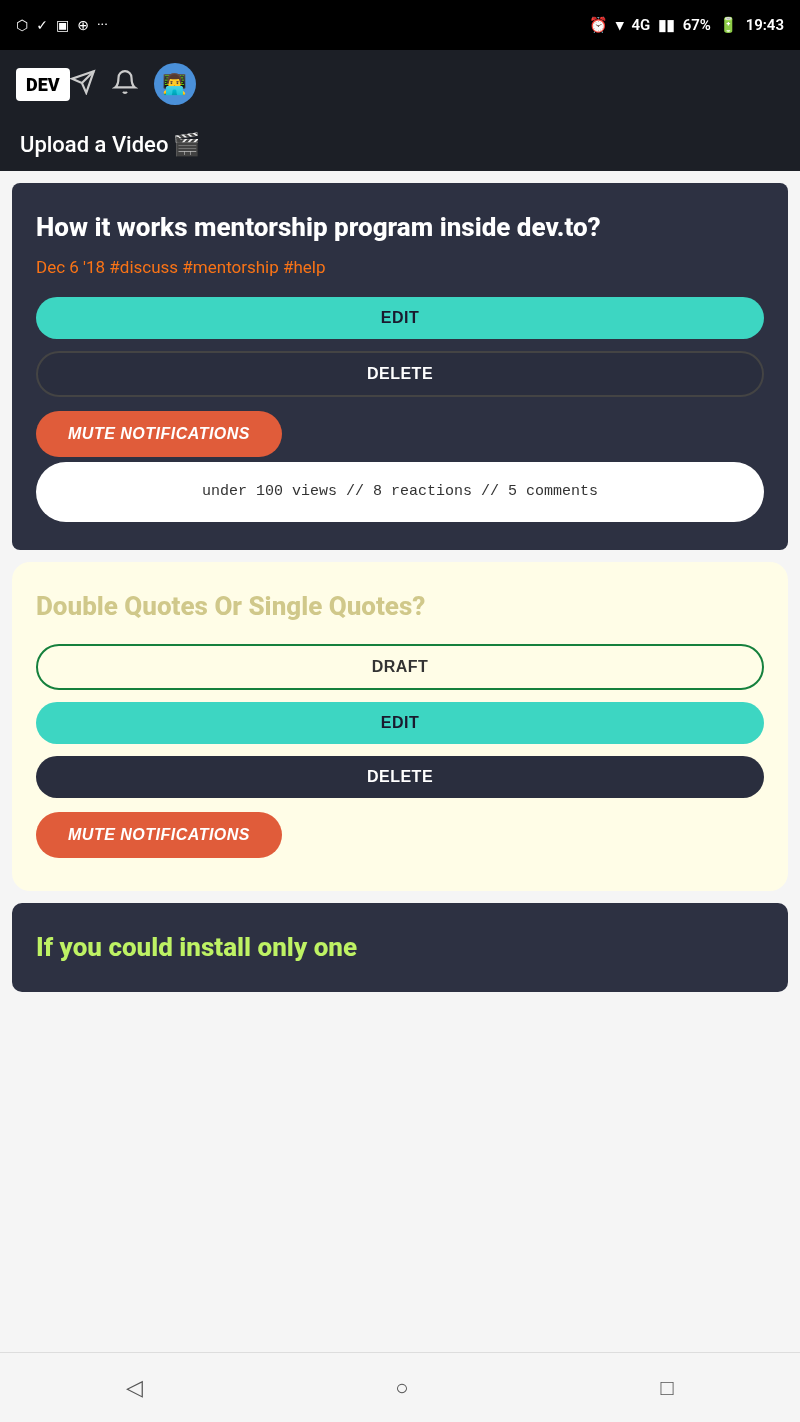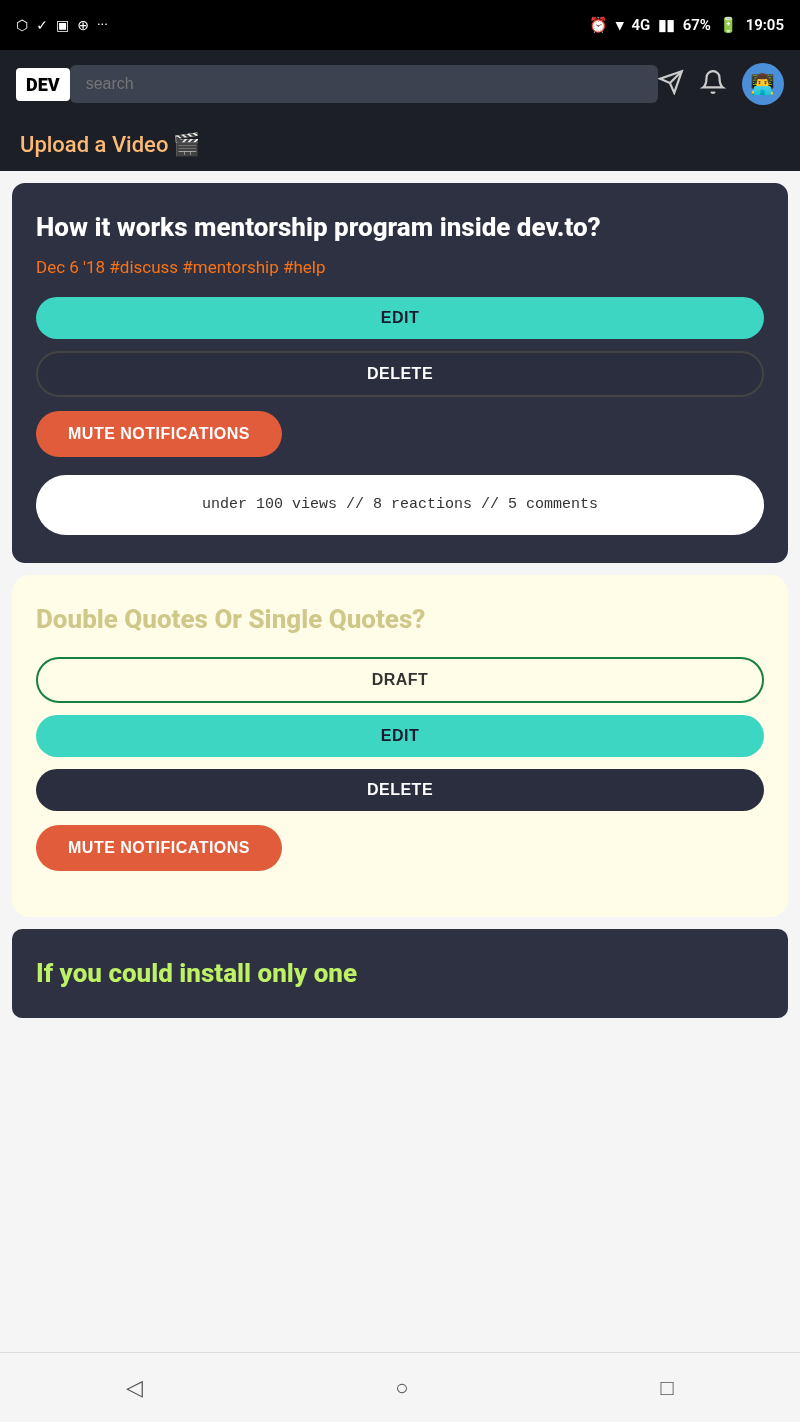--- a/index.html
+++ b/index.html
@@ -83,30 +83,30 @@
       display: flex;
       align-items: center;
       justify-content: center;
       font-size: 20px;
     }
 
     
     .upload-banner {
       background: #1c1f26;
       padding: 14px 20px;
-      color: #fdba74;
+      color: #ffffff;
       font-size: 22px;
       font-weight: 500;
     }
 
     
     .article-card-dark {
       background: #2d3142;
       margin: 12px 12px;
-      border-radius: 13px;
+      border-radius: 8px;
       padding: 28px 24px;
     }
     .article-title {
       color: #fff;
       font-size: 26px;
       font-weight: 800;
       line-height: 1.3;
       margin-bottom: 12px;
     }
     .article-meta {
@@ -146,21 +146,22 @@
     .btn-mute {
       background: #e05c3a;
       color: #fff;
       border: none;
       border-radius: 30px;
       padding: 14px 32px;
       font-size: 16px;
       font-weight: 700;
       cursor: pointer;
       letter-spacing: 0.5px;
-      margin-bottom: 18px;
+      margin-bottom: 5px;
+      font-style: italic;
     }
     .stats-box {
       background: #fff;
       border-radius: 30px;
       padding: 18px 20px;
       text-align: center;
       font-family: Liberation Mono, monospace;
       font-size: 15px;
       color: #333;
       line-height: 1.6;
@@ -260,27 +261,26 @@
     <span>⊕</span>
     <span>···</span>
   </div>
   <div class="status-right">
     <span>⏰</span>
     <span>▾</span>
     <span>4G</span>
     <span>▮▮</span>
     <span>67%</span>
     <span>🔋</span>
-    <span>19:05</span>
+    <span>19:43</span>
   </div>
 </div>
 
 <div class="nav-bar">
   <div class="dev-logo">DEV</div>
-  <input class="search-box" type="text" placeholder="search" style="">
   <div class="nav-icons">
     <span class="nav-icon">
       <svg width="26" height="26" viewBox="0 0 24 24" fill="none" stroke="#ccc" stroke-width="2">
         <line x1="22" y1="2" x2="11" y2="13"></line>
         <polygon points="22 2 15 22 11 13 2 9 22 2"></polygon>
       </svg>
     </span>
     <span class="nav-icon">
       <svg width="26" height="26" viewBox="0 0 24 24" fill="none" stroke="#ccc" stroke-width="2">
         <path d="M18 8A6 6 0 0 0 6 8c0 7-3 9-3 9h18s-3-2-3-9"></path>

